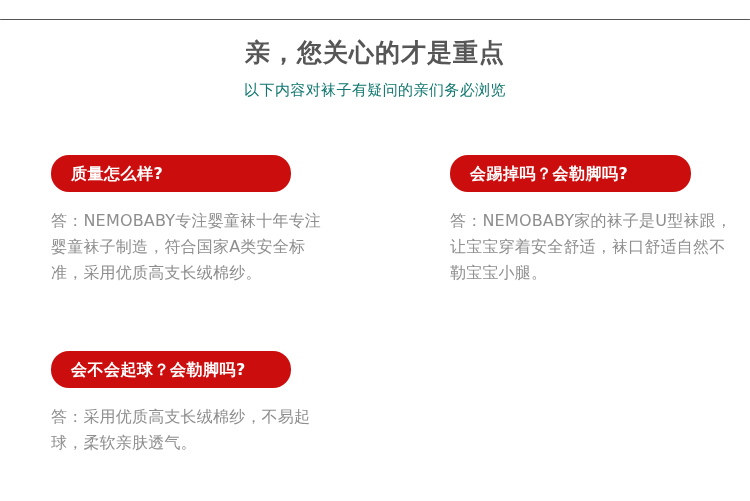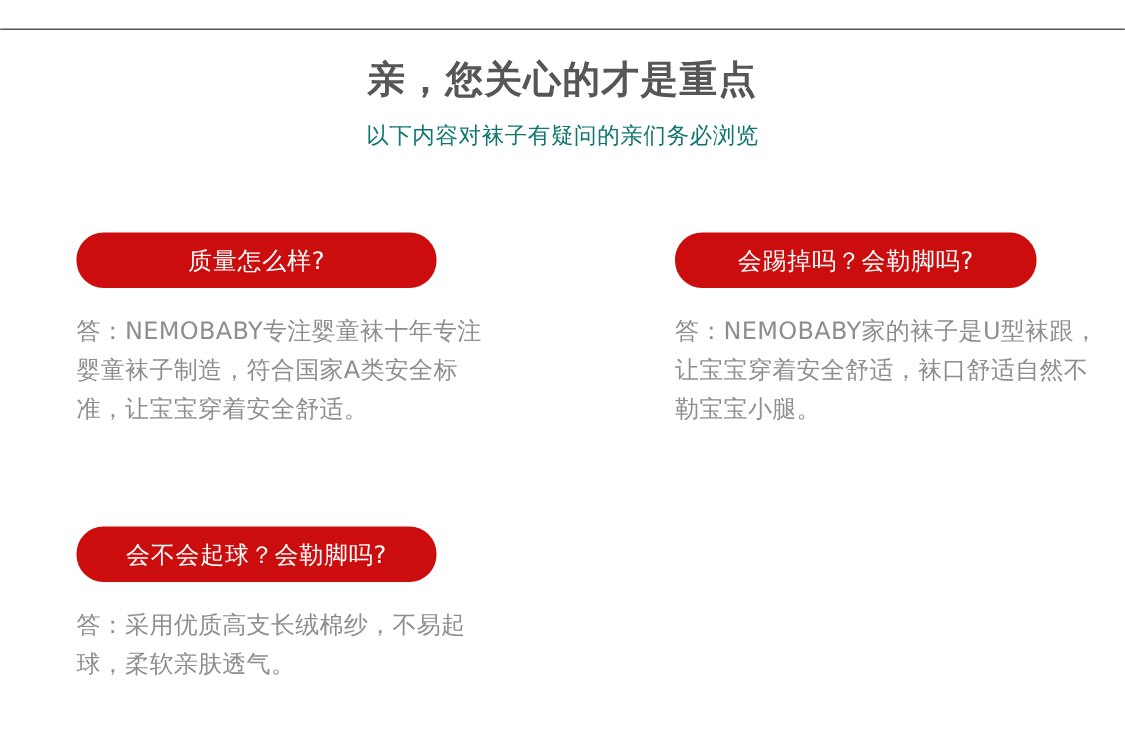--- a/index.html
+++ b/index.html
@@ -86,23 +86,22 @@
 
   .qa-banner {
     display: inline-block;
     background: #cc0d0d;
     color: #ffffff;
     border-radius: 18px;
     height: 37px;
     line-height: 37px;
     padding: 0 20px;
     min-width: 240px;
-    text-align: center;
     font-size: 16px;
-    font-weight: normal;
+    font-weight: bold;
     letter-spacing: 0.5px;
     white-space: nowrap;
   }
 
   .qa-banner.wide { min-width: 241px; }
 
   .qa-answer {
     margin-top: 16px;
     width: 286px;
     font-size: 16px;
@@ -126,21 +125,21 @@
     <div class="header-title">亲，您关心的才是重点</div>
     <div class="header-subtitle">以下内容对袜子有疑问的亲们务必浏览</div>
   </div>
 
   <div class="qa-grid">
 
     <div class="qa-row">
 
       <div class="qa-cell col-left">
         <div class="qa-banner">质量怎么样?</div>
-        <div class="qa-answer">答：NEMOBABY专注婴童袜十年专注婴童袜子制造，符合国家A类安全标准，让宝宝穿着安全舒适。</div>
+        <div class="qa-answer">答：NEMOBABY专注婴童袜十年专注婴童袜子制造，符合国家A类安全标准，采用优质高支长绒棉纱。</div>
       </div>
 
       <div class="qa-cell col-right">
         <div class="qa-banner wide">会踢掉吗？会勒脚吗?</div>
         <div class="qa-answer">答：NEMOBABY家的袜子是U型袜跟，让宝宝穿着安全舒适，袜口舒适自然不勒宝宝小腿。</div>
       </div>
 
     </div>
 
     <div class="qa-row">

